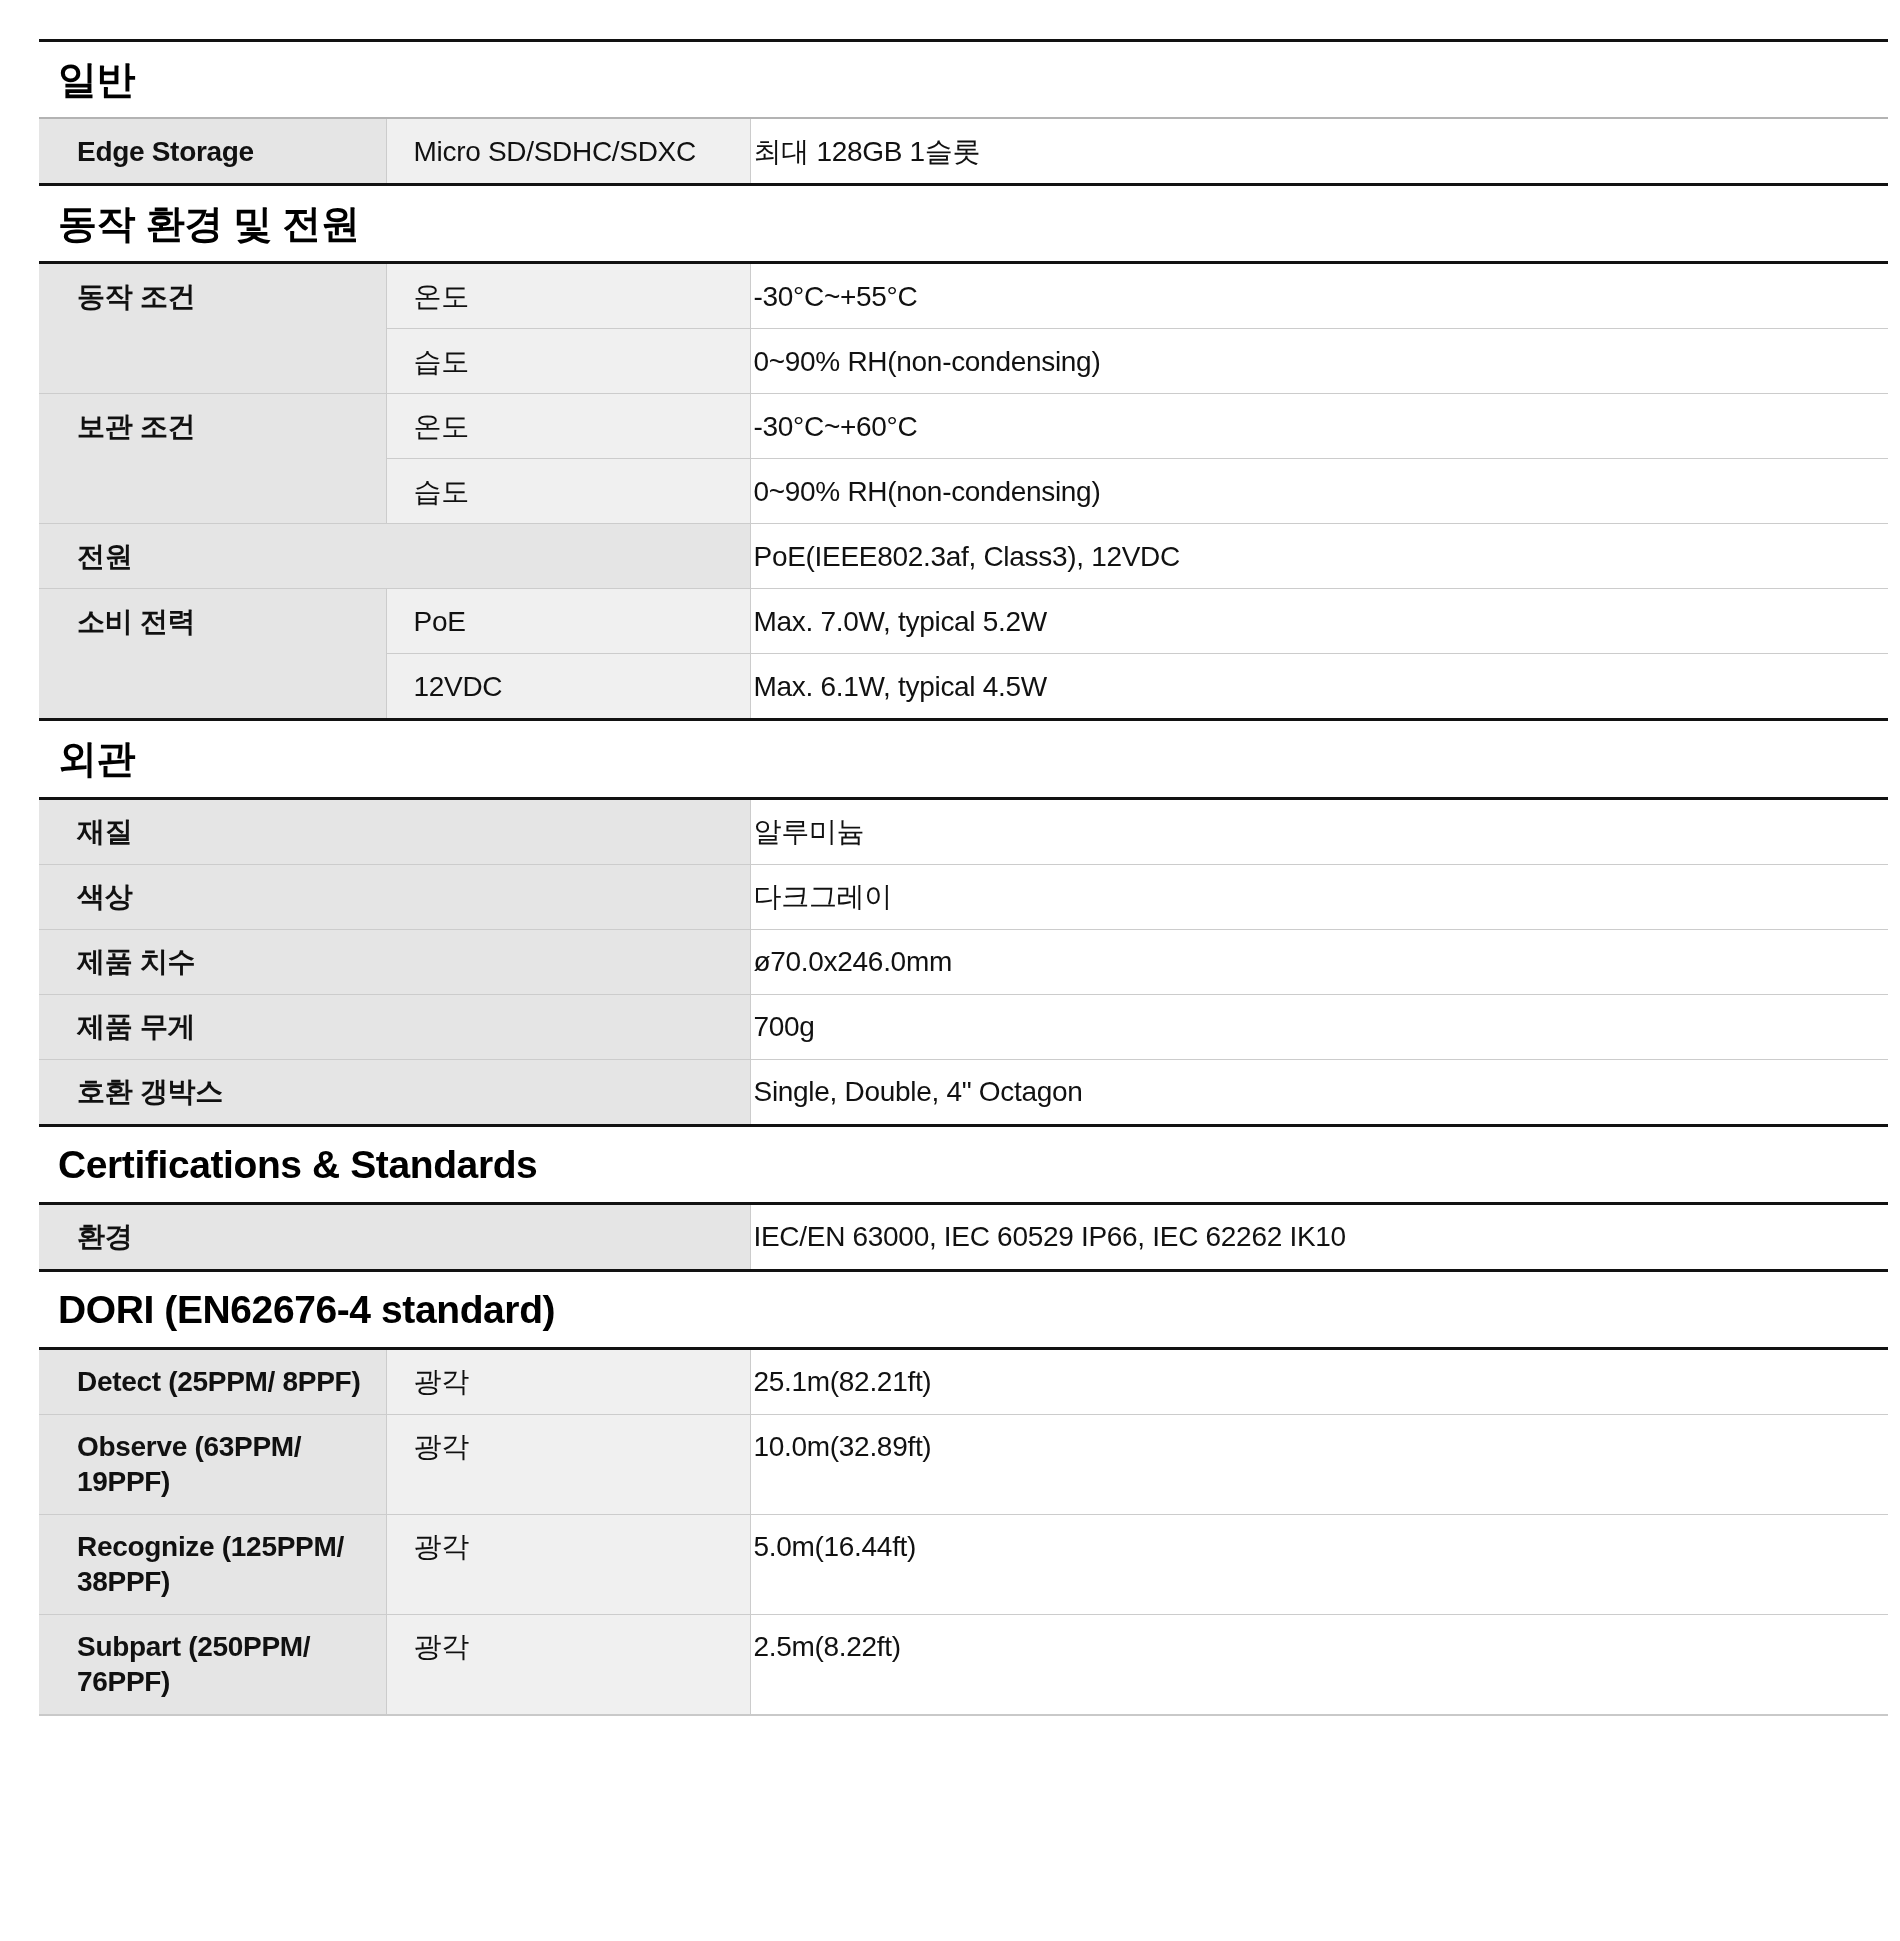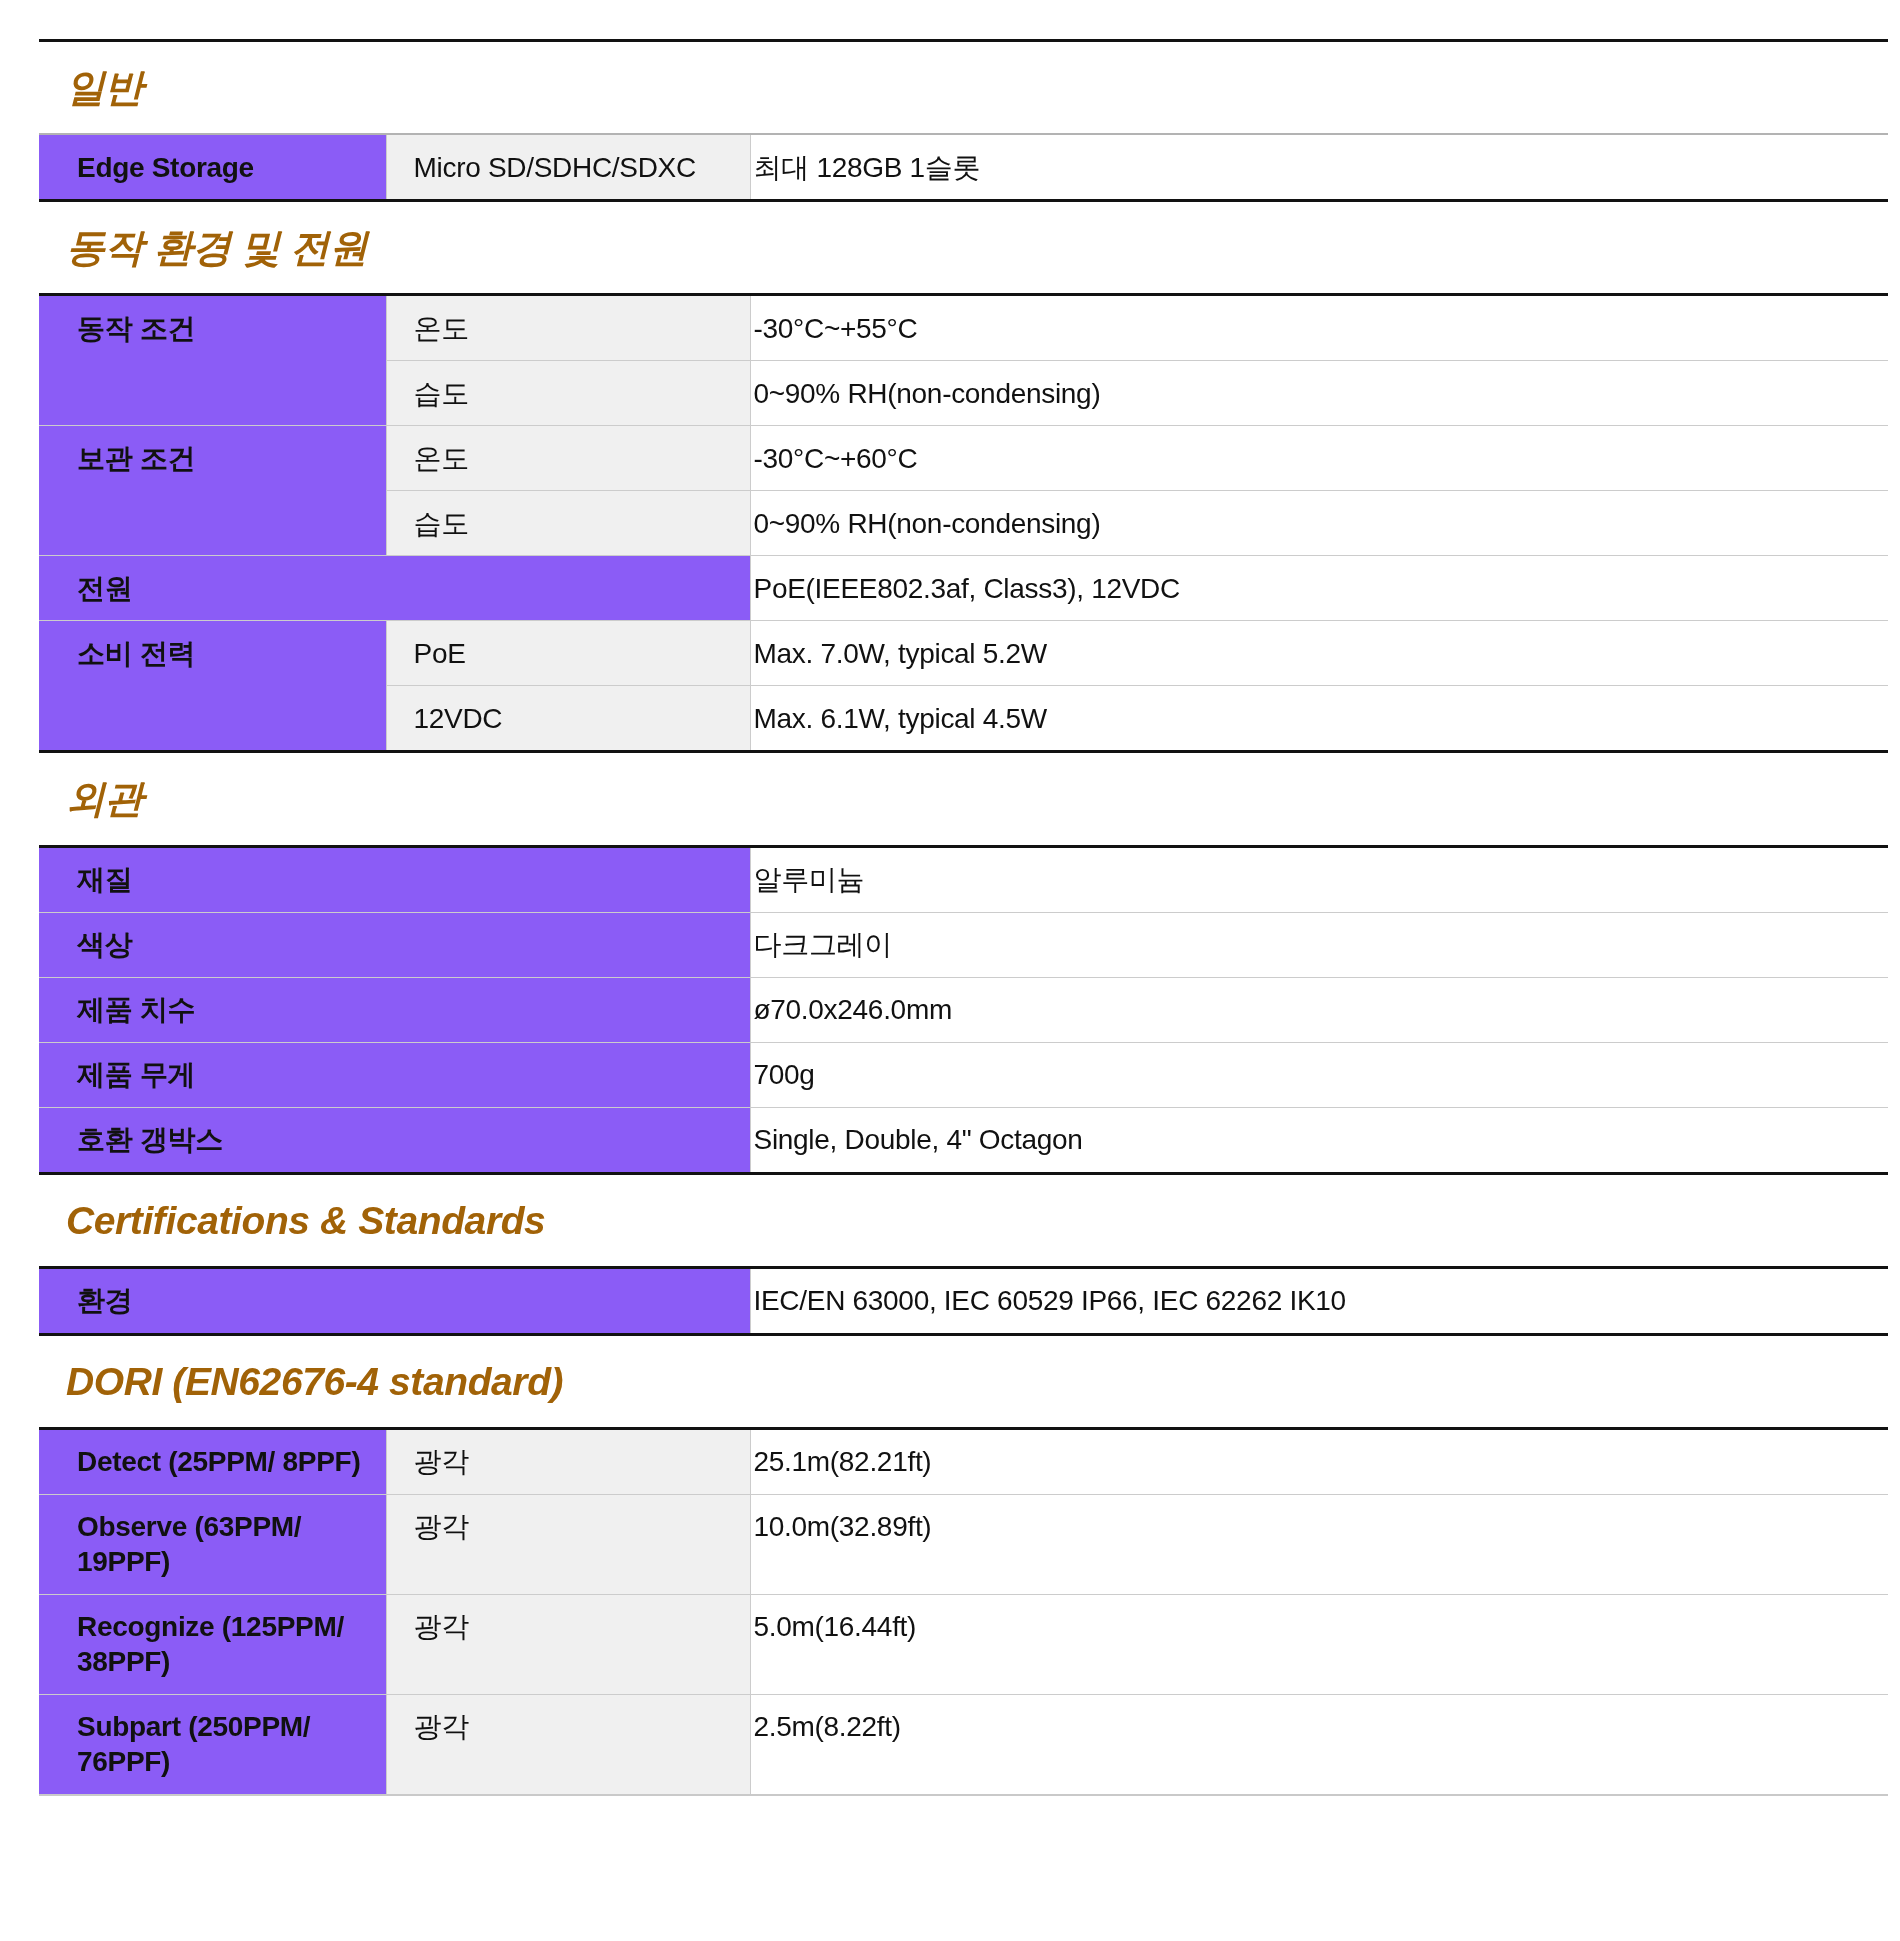--- a/index.html
+++ b/index.html
@@ -18,49 +18,48 @@
     box-sizing: border-box;
     width: 1900px;
     height: 1941px;
     padding: 39px 12px 0 39px;
   }
   .top-rule {
     border-top: 3.4px solid #121212;
     height: 0;
   }
   h2.section-heading {
-    margin: 8px;
+    margin: 0;
     padding: 17px 0 15.3px 19px;
     font-size: 39px;
     line-height: 1.1;
     font-weight: 700;
     letter-spacing: -0.4px;
-    color: #a16207;
-    font-style: italic;
+    color: #000000;
   }
   table.spec-table {
     width: 100%;
     table-layout: fixed;
     border-collapse: collapse;
     border-top: 3.4px solid #121212;
     border-bottom: 3.4px solid #121212;
   }
   table.spec-table.soft-top   { border-top: 2.6px solid #b3b3b3; }
   table.spec-table.soft-bottom{ border-bottom: 2.6px solid #c9c9c9; }
   td {
     font-size: 28px;
     line-height: 1.25;
     padding: 14.5px 20.4px;
     vertical-align: top;
     border-top: 1.7px solid #cccccc;
     letter-spacing: -0.3px;
     word-break: keep-all;
   }
   td.c1 {
-    background: #8b5cf6;
+    background: #e5e5e5;
     font-weight: 700;
     padding-left: 38px;
     border-right: 1.7px solid #cccccc;
   }
   td.c2 {
     background: #f0f0f0;
     font-weight: 400;
     padding-left: 27px;
     border-right: 1.7px solid #cccccc;
   }

